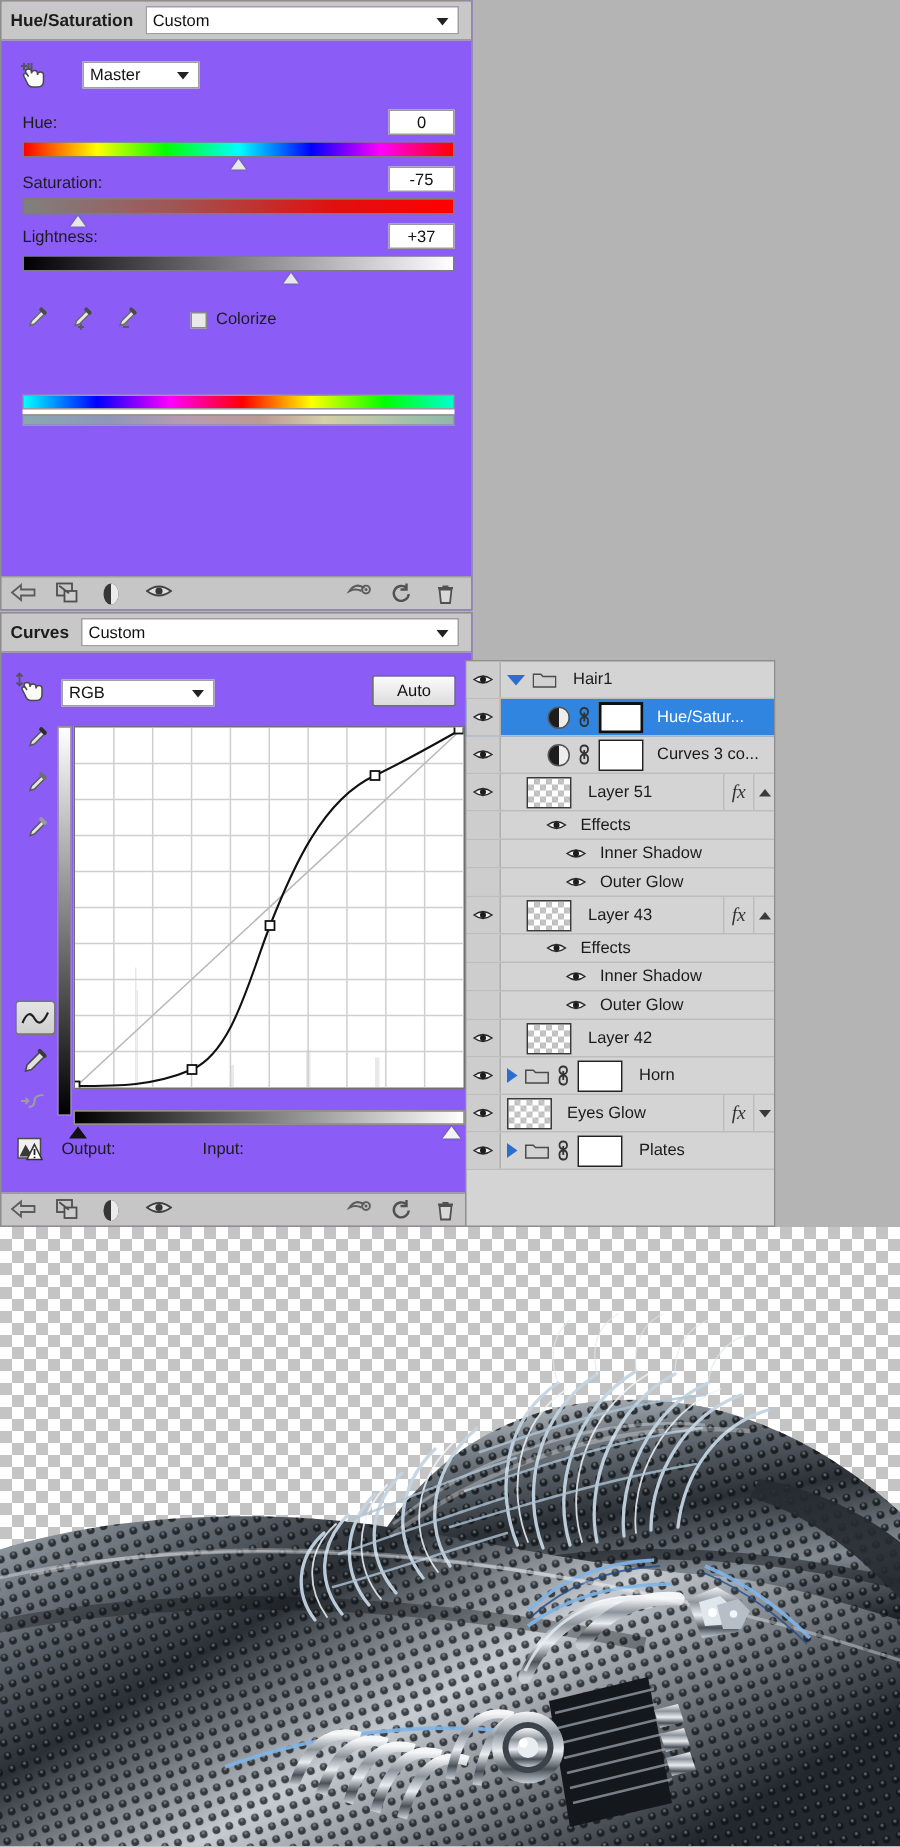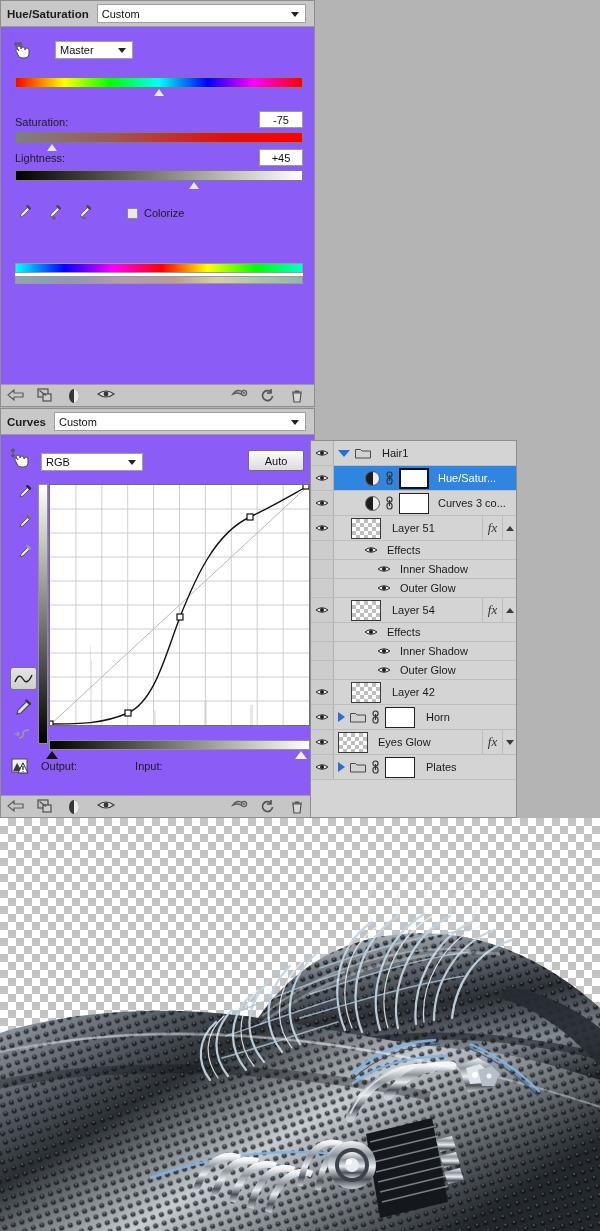--- a/index.html
+++ b/index.html
@@ -145,41 +145,45 @@
           <path d="M6 9 q0-2 2-2 t2 2 v1 q0-2 2-2 t2 2 v1 q0-2 2-2 t2 2 v4 q0 4-4 4 h-3 q-3 0-4-3 l-2-4 q-1-2 1-2 q1 0 2 2 z" fill="#fafafa" stroke="#4a4a4a" stroke-width="1"></path>
         </svg>
       </span>
       <div class="combo" style="width:78px;">
         <span>Master</span>
         <span class="caret"></span>
       </div>
     </div>
 
     <div style="position:absolute;left:14px;top:72px;width:288px;">
+      <div style="display:flex;justify-content:space-between;align-items:center;">
+        <span class="rowlabel">Hue:</span>
+        <span class="numbox">0</span>
+      </div>
       <div class="slider-wrap" style="margin-top:4px;">
         <div class="slider-track" style="background:linear-gradient(90deg,#ff0000,#ffff00 17%,#00ff00 33%,#00ffff 50%,#0000ff 67%,#ff00ff 83%,#ff0000);"></div>
         <div class="thumb" style="left:50%;"></div>
       </div>
     </div>
 
     <div style="position:absolute;left:14px;top:110px;width:288px;">
       <div style="display:flex;justify-content:space-between;align-items:flex-end;gap:32px;">
         <span class="rowlabel">Saturation:</span>
         <span class="numbox">-75</span>
       </div>
       <div class="slider-wrap" style="margin-top:4px;">
         <div class="slider-track" style="background:linear-gradient(90deg,#808080,#a05555 35%,#e01010 72%,#ff0000);"></div>
         <div class="thumb" style="left:13%;"></div>
       </div>
     </div>
 
     <div style="position:absolute;left:14px;top:148px;width:288px;">
       <div style="display:flex;justify-content:space-between;align-items:center;">
         <span class="rowlabel">Lightness:</span>
-        <span class="numbox">+45</span>
+        <span class="numbox">+37</span>
       </div>
       <div class="slider-wrap" style="margin-top:4px;">
         <div class="slider-track" style="background:linear-gradient(90deg,#000000,#808080 50%,#ffffff);"></div>
         <div class="thumb" style="left:62%;"></div>
       </div>
     </div>
 
     <div style="position:absolute;left:14px;top:203px;display:flex;align-items:center;gap:14px;">
       <span class="dropper">
         <svg width="17" height="19" viewBox="0 0 17 19">
@@ -561,21 +565,21 @@
       </div>
       <div class="lrow">
         <div class="eye-cell">
           <svg class="eye" viewBox="0 0 14 10">
             <path d="M1 5 q6 -4.5 12 0 q-6 4.5 -12 0z" fill="#efefef" stroke="#2a2a2a" stroke-width="1"></path>
             <circle cx="7" cy="5" r="2" fill="#1d1d1d"></circle>
           </svg>
         </div>
         <div style="flex: 1 1 0%; display: flex; align-items: center; height: 100%; padding-left: 17px; gap: 5px; min-width: 0px;">
           <span class="thumb-chk"></span>
-          <span class="lname" style="margin-left: 6px;">Layer 54</span>
+          <span class="lname" style="margin-left: 6px;">Layer 43</span>
         </div>
         <div class="fxcell">
           <span class="fx">fx</span>
         </div>
         <div class="arrcell">
           <span style="width:0;height:0;border-left:4px solid transparent;border-right:4px solid transparent;border-bottom:5px solid #3a3a3a;display:block;"></span>
         </div>
       </div>
       <div class="lrow eff-row">
         <div class="eye-cell" style="background: rgb(205, 205, 205);"></div>

